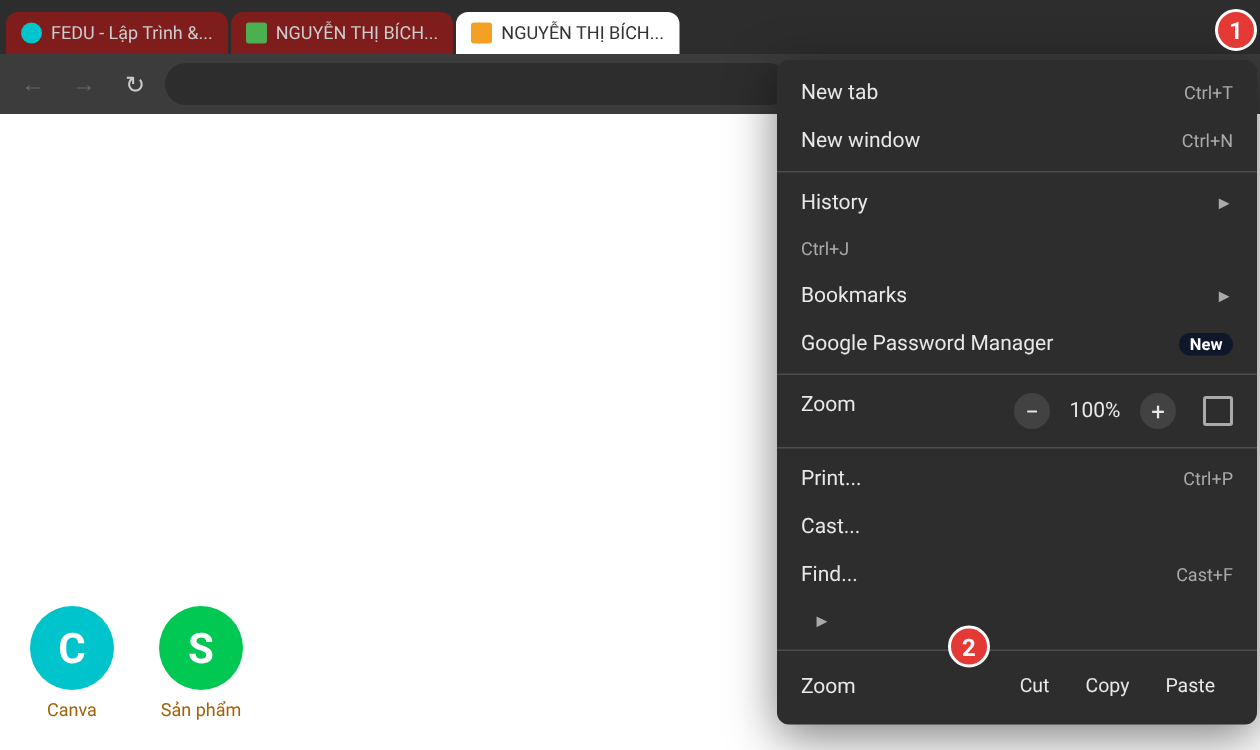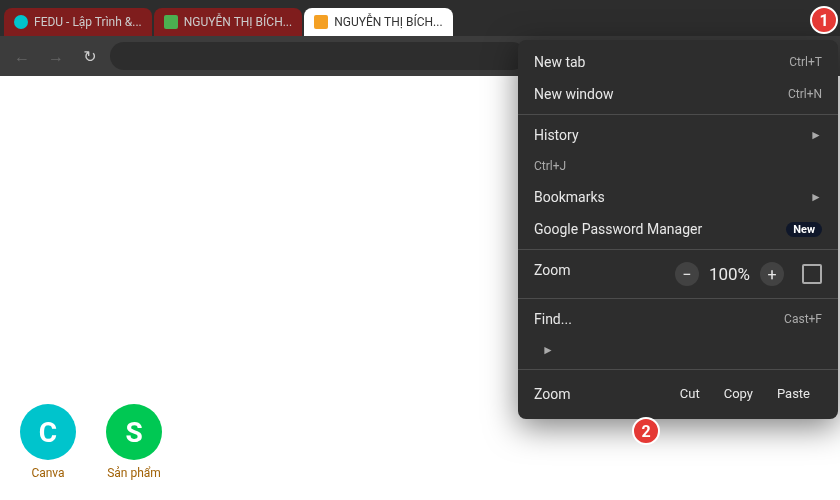--- a/index.html
+++ b/index.html
@@ -197,21 +197,21 @@
       display: flex;
       align-items: center;
       justify-content: center;
       cursor: pointer;
       color: #e8e8e8;
       font-size: 16px;
     }
 
     .zoom-value {
       color: #e8e8e8;
-      font-size: 17px;
+      font-size: 14px;
       min-width: 40px;
       text-align: center;
     }
 
     .zoom-fullscreen {
       width: 20px;
       height: 20px;
       border: 2px solid #aaa;
       border-radius: 2px;
       cursor: pointer;
@@ -360,21 +360,28 @@
     <div class="zoom-controls">
       <div class="zoom-btn">−</div>
       <span class="zoom-value">100%</span>
       <div class="zoom-btn">+</div>
       <div class="zoom-fullscreen"></div>
     </div>
   </div>
 
   <div class="menu-divider"></div>
 
-
+  <div class="menu-item">
+    <span class="menu-item-label">Print...</span>
+    <span class="menu-item-shortcut">Ctrl+P</span>
+  </div>
+
+  <div class="menu-item">
+    <span class="menu-item-label">Cast...</span>
+  </div>
 
   <div class="menu-item">
     <span class="menu-item-label">Find...</span>
     <span class="menu-item-shortcut">Cast+F</span>
   </div>
 
   <div class="menu-item">
     <span class="menu-item-arrow">►</span>
   </div>
 

